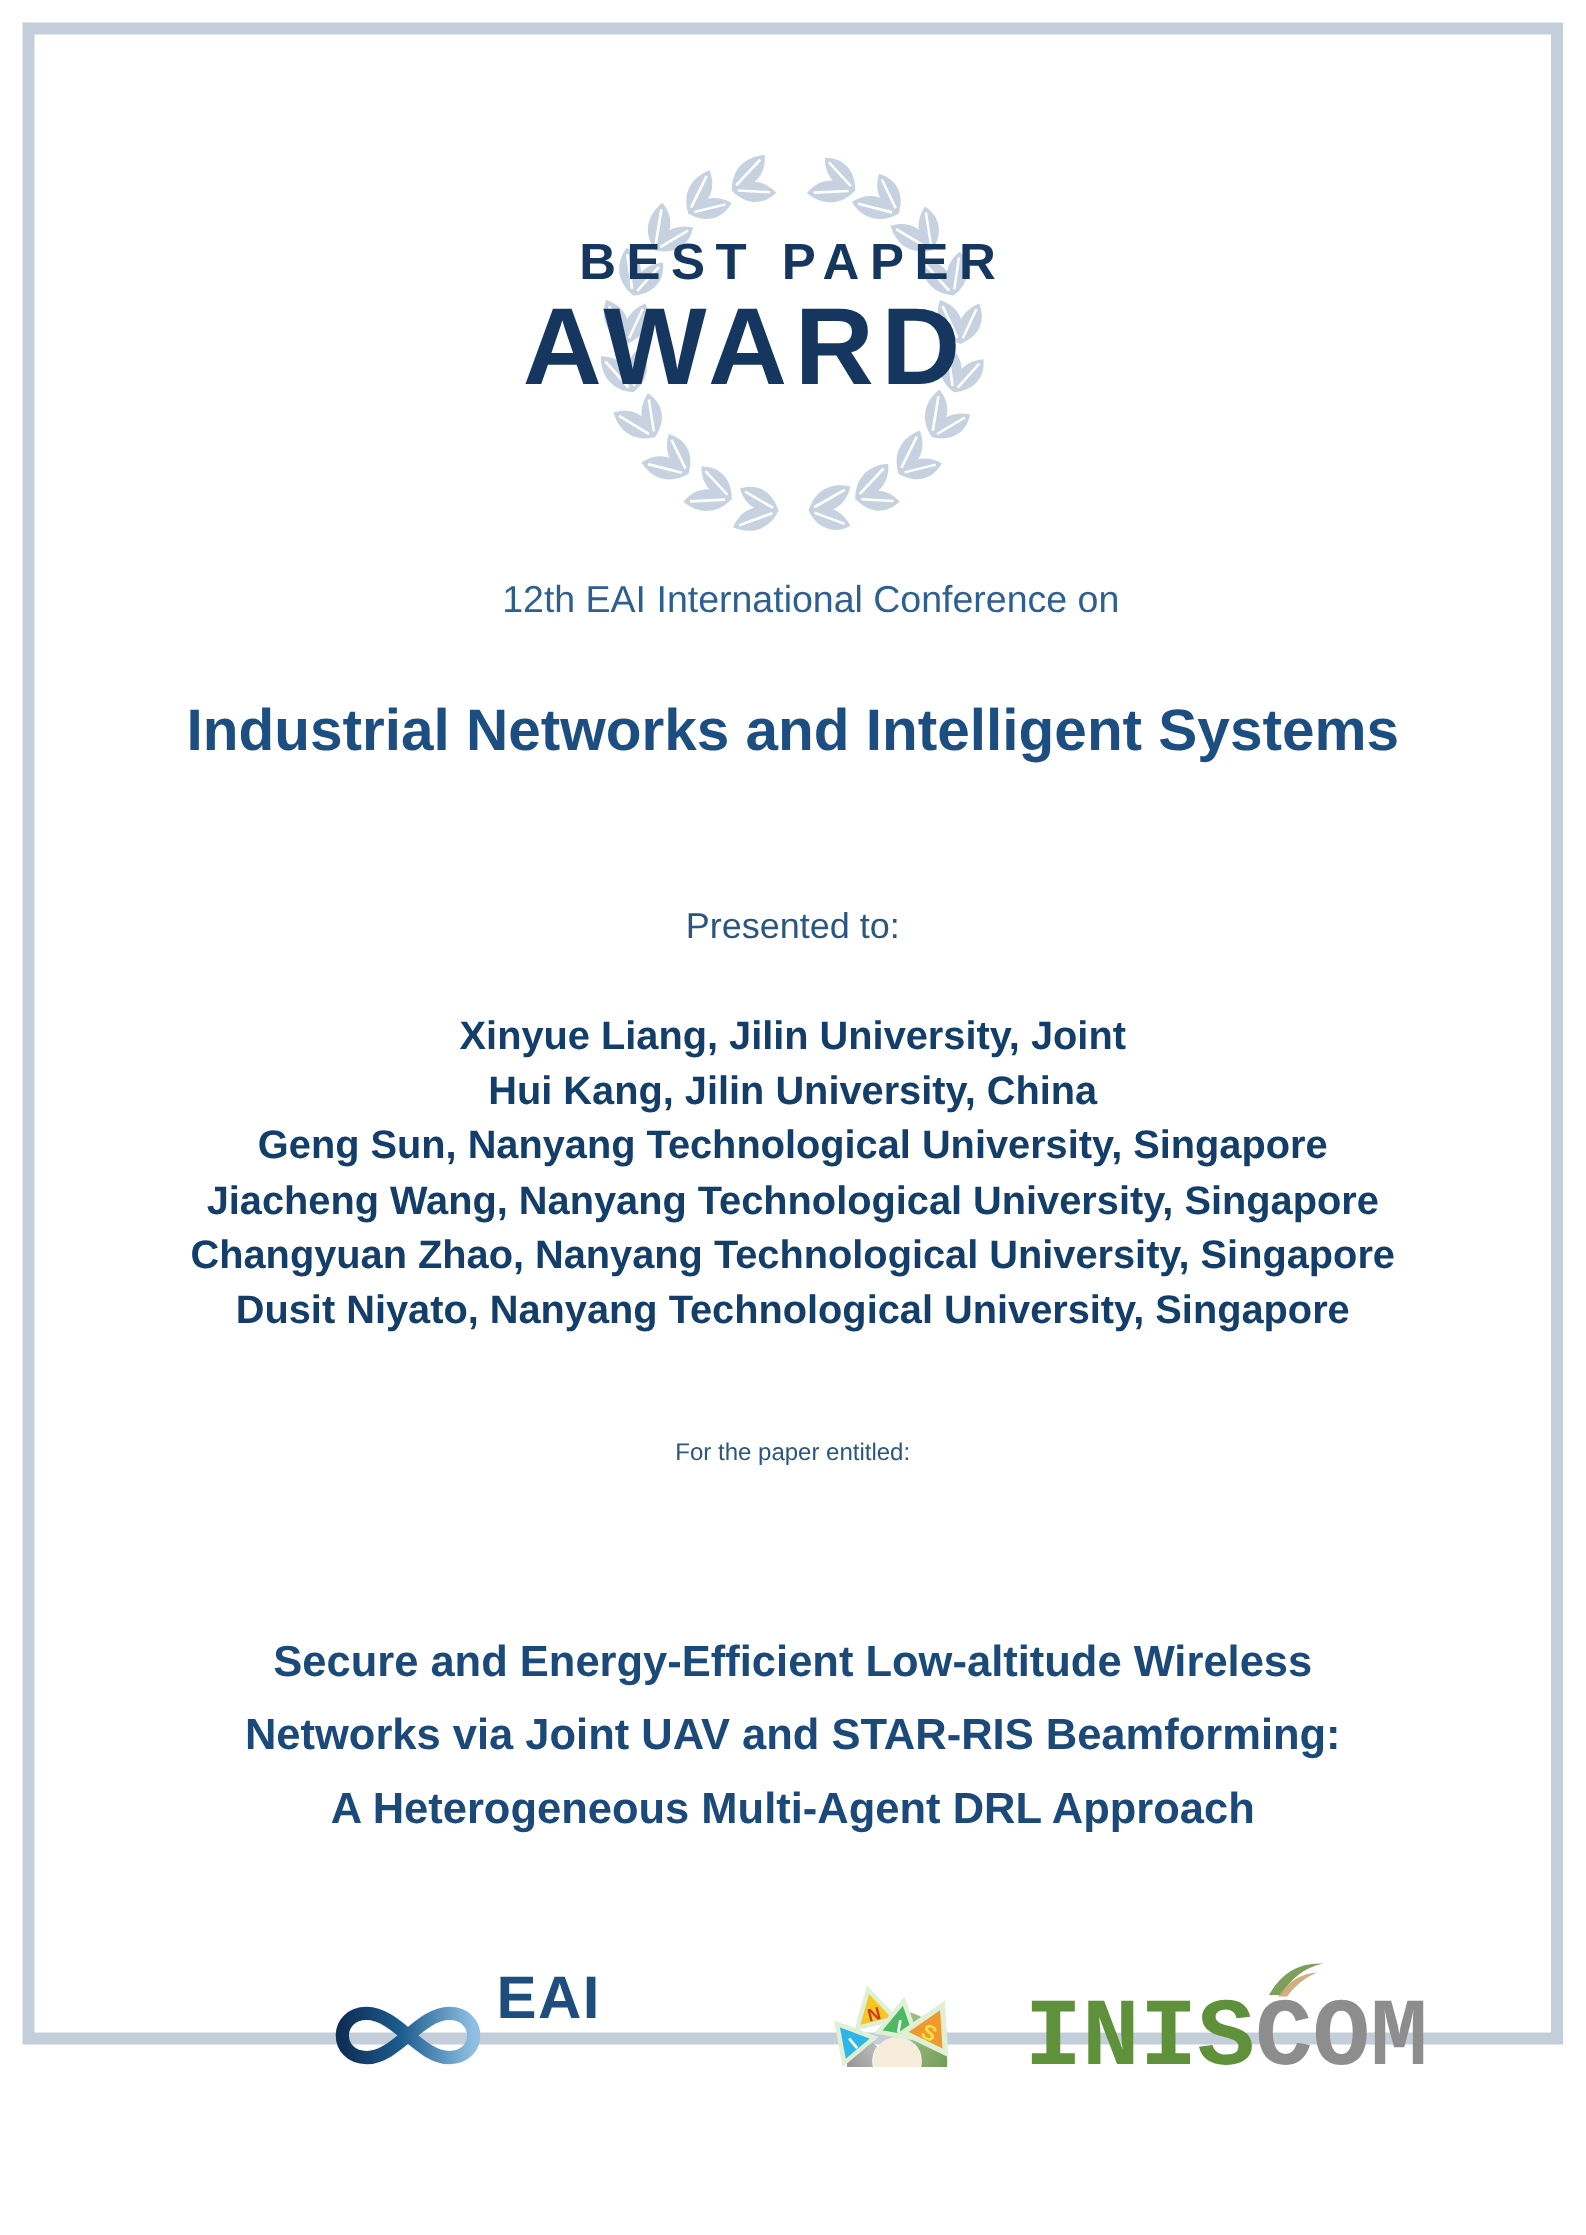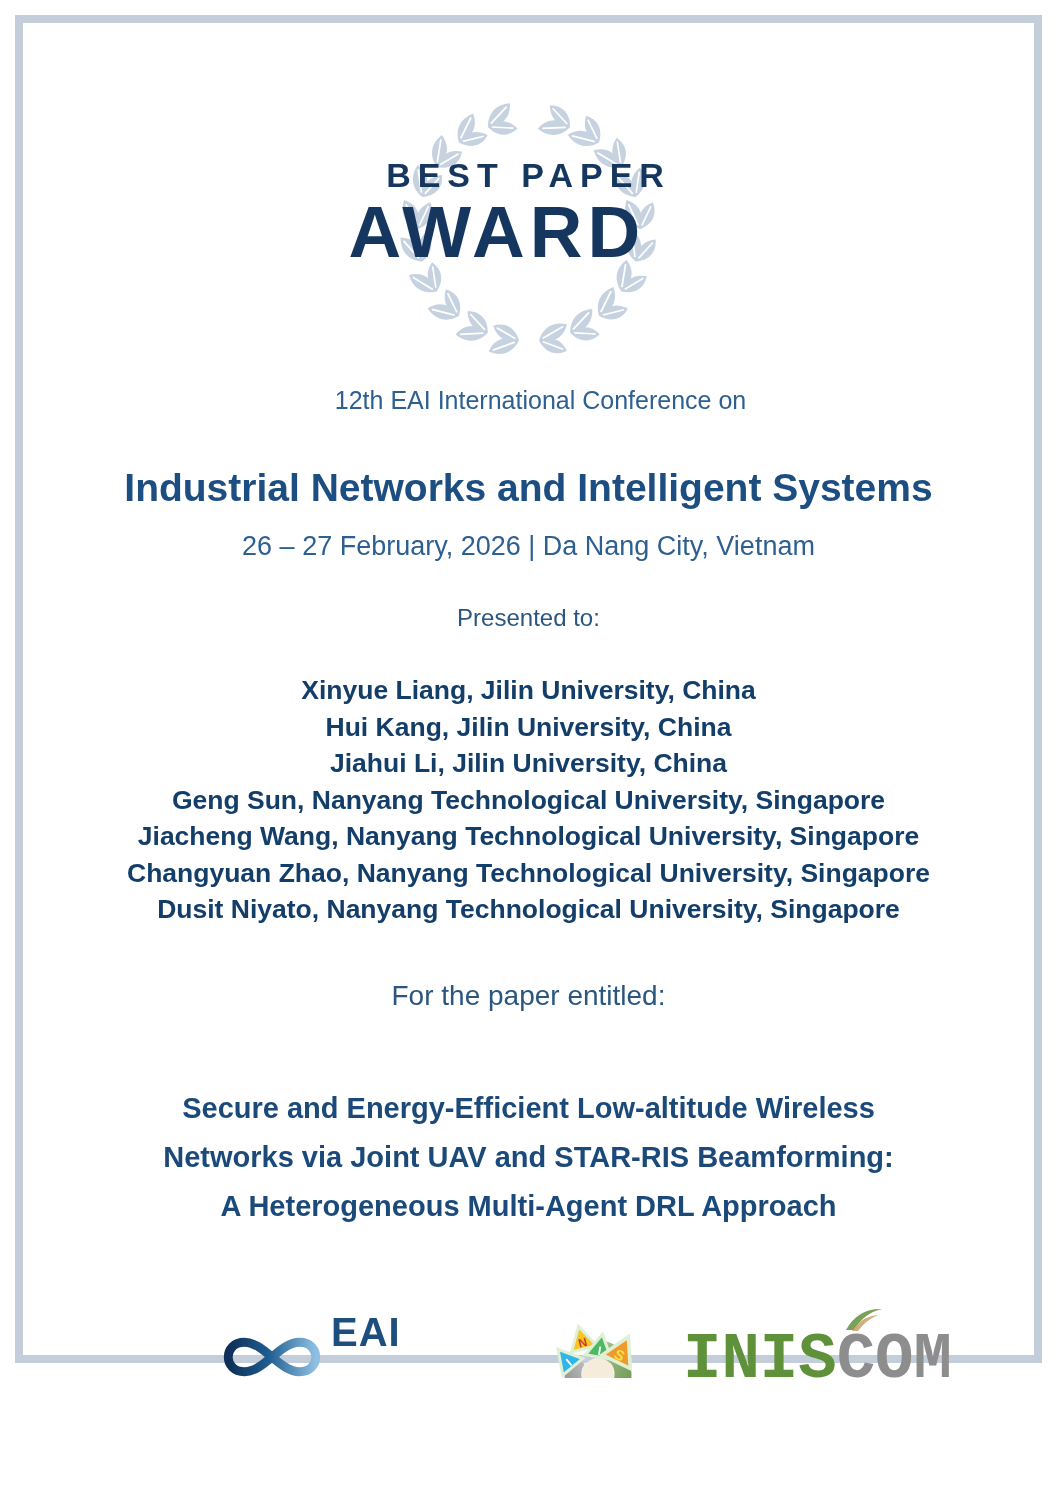--- a/index.html
+++ b/index.html
@@ -23,21 +23,21 @@
 
   
   .conf-series{top:386px;font-size:25px;color:#2d5f91;margin-left:24px;}
   .conf-name{top:466px;font-size:39px;font-weight:bold;color:#1d4e82;margin:0;}
   .conf-date{top:531px;font-size:27px;color:#2d5f91;}
 
   .presented-label{top:604px;font-size:24px;color:#2a567f;}
 
   .recipients{top:672px;font-size:26.5px;font-weight:bold;color:#133e6a;line-height:36.5px;}
 
-  .paper-label{top:980px;font-size:28px;color:#2a567f;}
+  .paper-label{top:960px;font-size:16px;color:#2a567f;}
   .paper-title{top:1084px;font-size:29px;font-weight:bold;color:#1b4a7a;line-height:49px;}
 
   
   .eai-logo{position:absolute;left:213px;top:1318px;width:230px;height:100px;}
   .eai-infinity{position:absolute;left:0;top:8px;}
   .eai-text{position:absolute;left:118px;top:-8px;font-size:40px;font-weight:bold;
     color:#1e4e7e;letter-spacing:1px;}
   .eai-tagline{position:absolute;left:0;top:76px;width:100%;text-align:center;
     font-size:13.5px;font-weight:bold;letter-spacing:3.2px;color:#4d80ad;}
 
@@ -94,28 +94,26 @@
       <use href="#leafPair" transform="translate(233,62) rotate(-34)"></use>
       <use href="#leafPair" transform="translate(213,40) rotate(-51)"></use>
       <use href="#leafPair" transform="translate(187,26) rotate(-68)"></use>
     </svg>
     <div class="award-line1">BEST PAPER</div>
     <div class="award-line2">AWARD</div>
   </header>
 
   <div class="center-block conf-series">12th EAI International Conference on</div>
   <h1 class="center-block conf-name">Industrial Networks and Intelligent Systems</h1>
-  <div class="center-block conf-date">26 – 27 February, 2026 | Da Nang City, Vietnam</div>
 
   <div class="center-block presented-label">Presented to:</div>
 
   <div class="center-block recipients">
-    <div>Xinyue Liang, Jilin University, China</div>
+    <div>Xinyue Liang, Jilin University, Joint</div>
     <div>Hui Kang, Jilin University, China</div>
-    <div>Jiahui Li, Jilin University, China</div>
     <div>Geng Sun, Nanyang Technological University, Singapore</div>
     <div>Jiacheng Wang, Nanyang Technological University, Singapore</div>
     <div>Changyuan Zhao, Nanyang Technological University, Singapore</div>
     <div>Dusit Niyato, Nanyang Technological University, Singapore</div>
   </div>
 
   <div class="center-block paper-label">For the paper entitled:</div>
   <div class="center-block paper-title">
     <div>Secure and Energy-Efficient Low-altitude Wireless</div>
     <div>Networks via Joint UAV and STAR-RIS Beamforming:</div>

